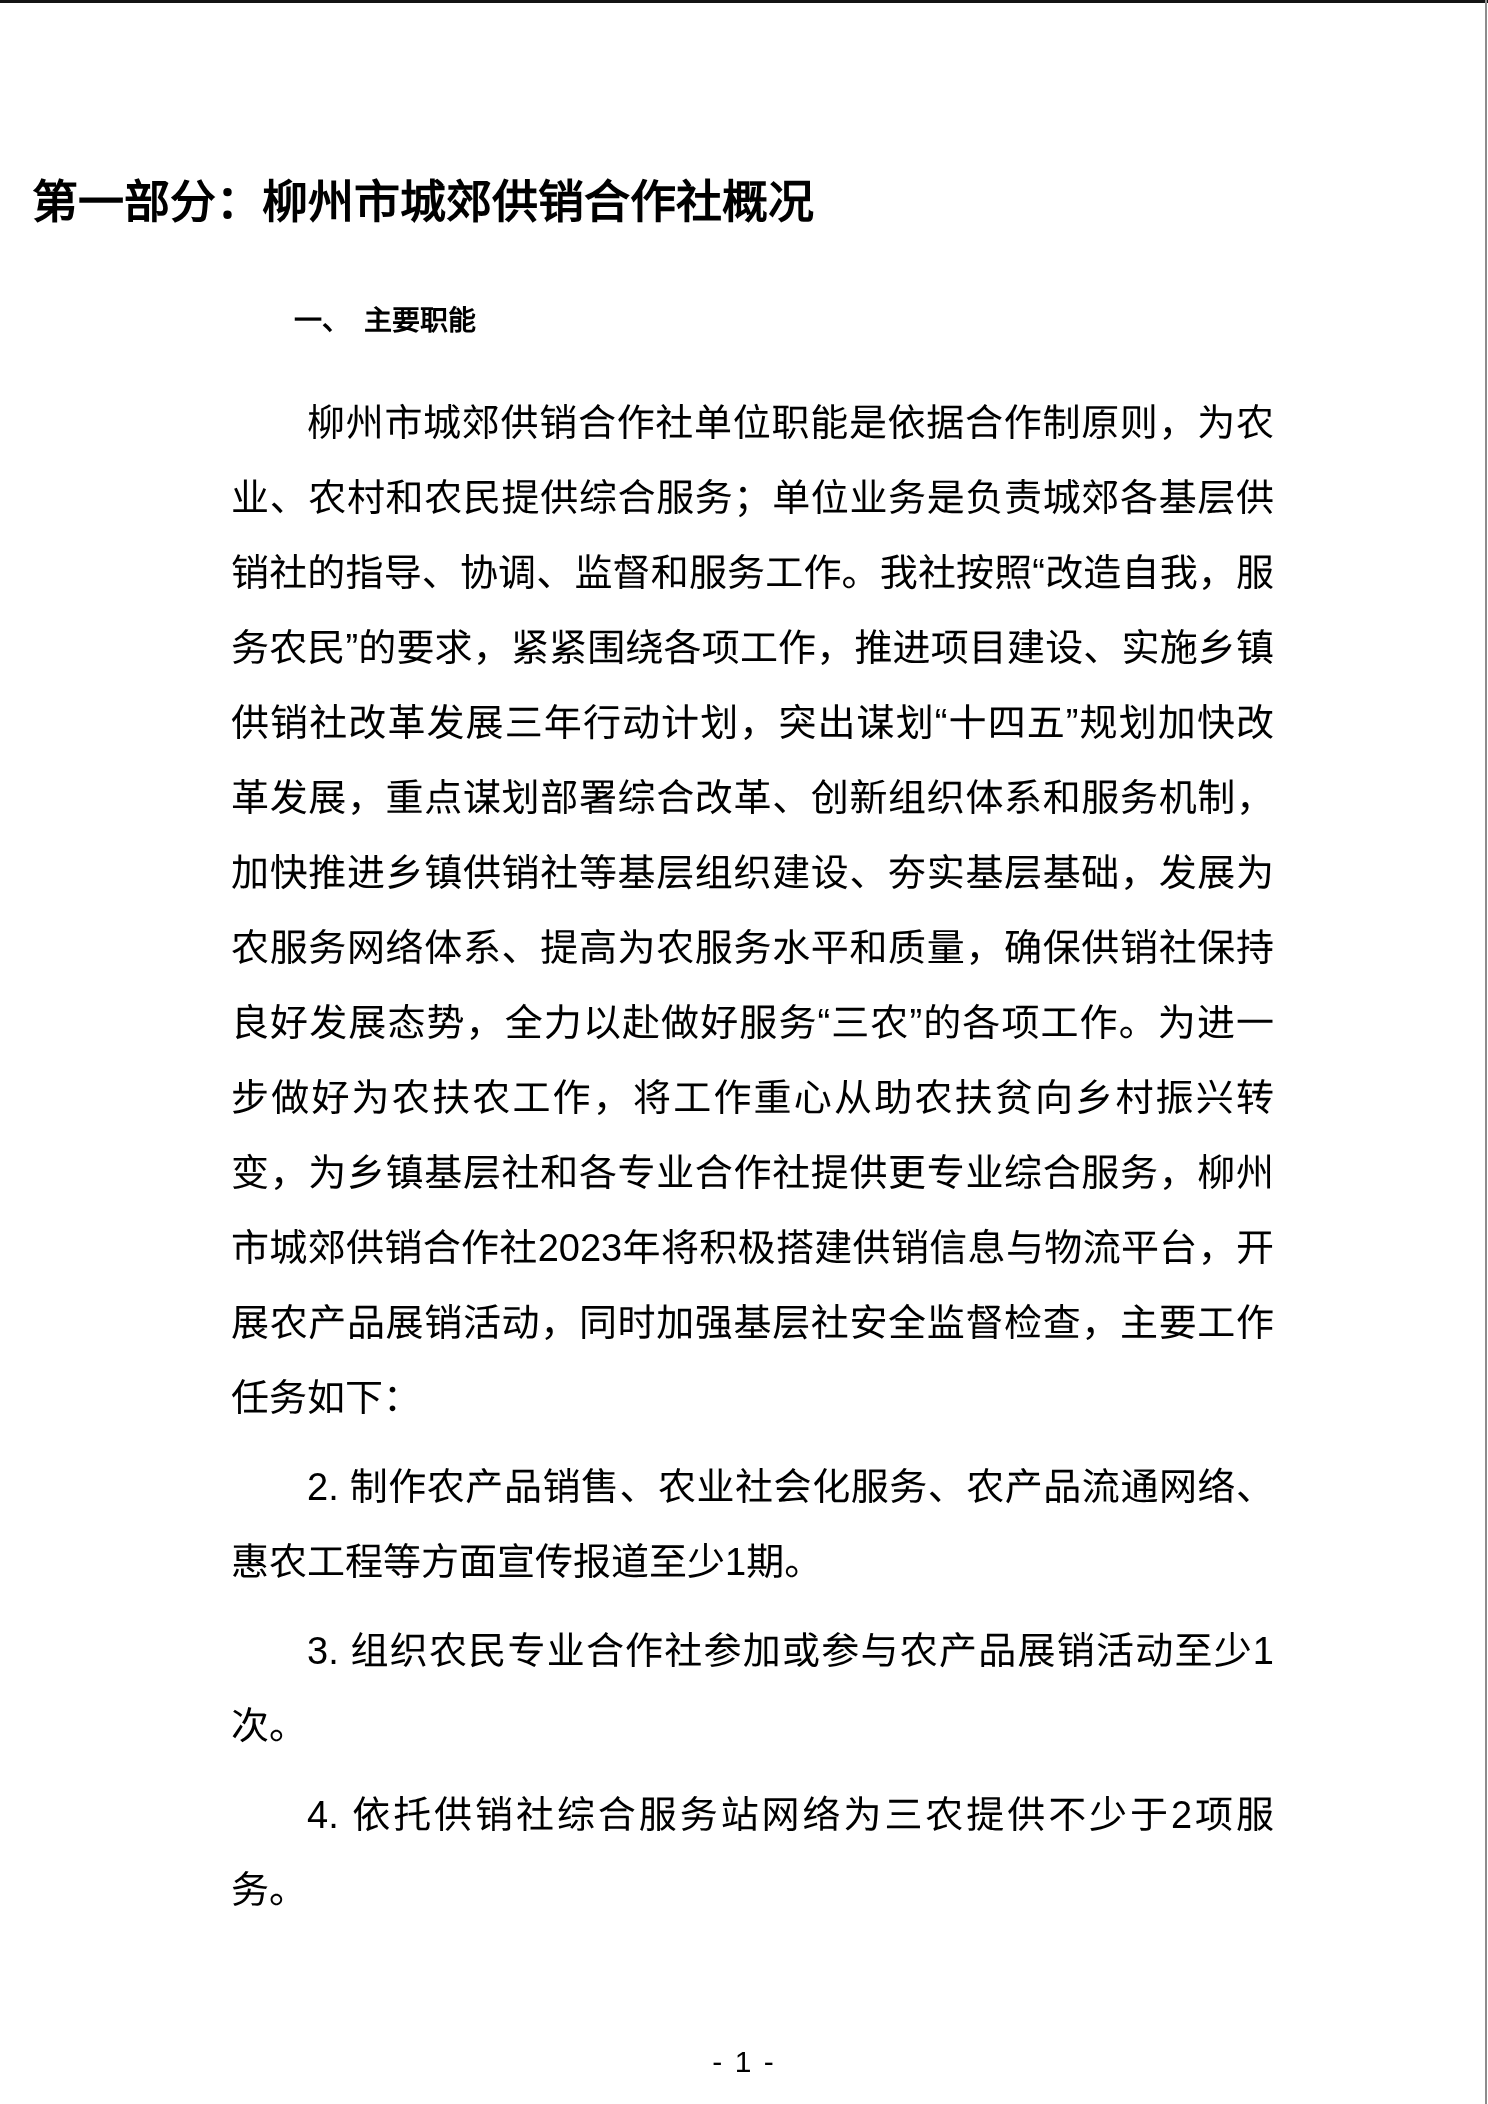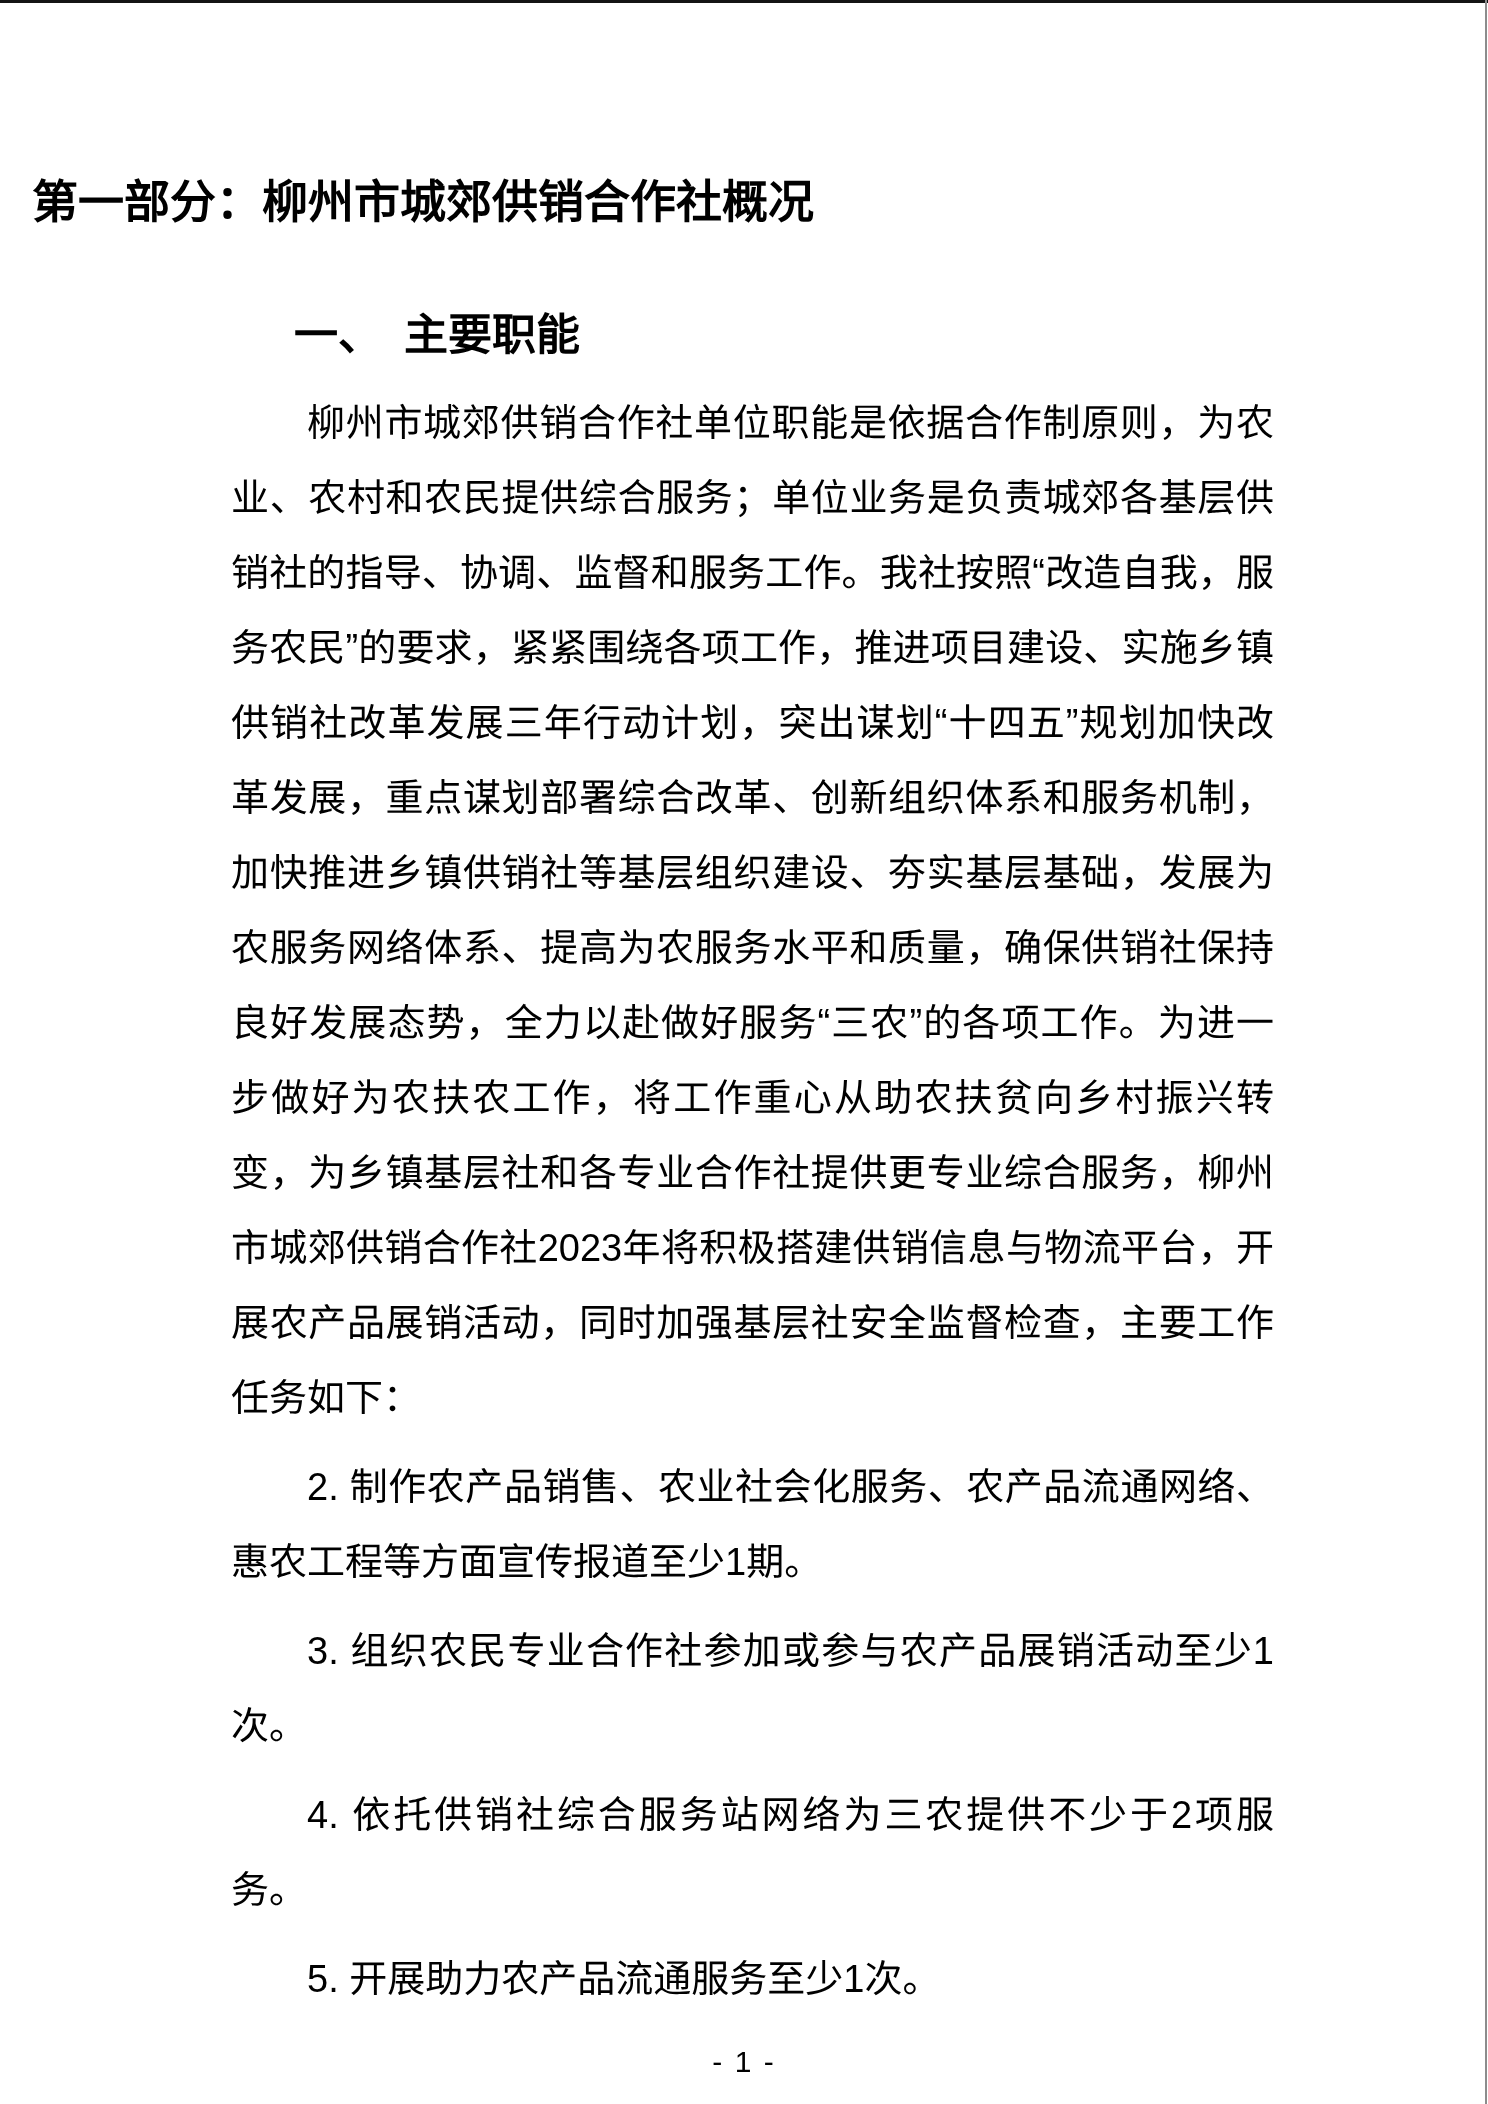--- a/index.html
+++ b/index.html
@@ -38,21 +38,21 @@
     font-size: 46px;
     line-height: 66px;
     font-weight: 700;
     letter-spacing: 0px;
     white-space: nowrap;
     padding-left: 32px;
   }
   .section-heading {
     position: absolute;
     left: 294px;
-    font-size: 44px;
+    font-size: 28px;
     line-height: 56px;
     font-weight: 700;
     white-space: nowrap;
   }
   .section-heading.first  { top: 270px; }
   .section-heading.second { top: 1842px; }
   .body-block {
     position: absolute;
     left: 217px;
     top: 372px;
@@ -90,19 +90,18 @@
 
   <h1 class="doc-title">第一部分：柳州市城郊供销合作社概况</h1>
 
   <h2 class="section-heading first">一、　主要职能</h2>
 
   <div class="body-block">
     <p>柳州市城郊供销合作社单位职能是依据合作制原则，为农业、农村和农民提供综合服务；单位业务是负责城郊各基层供销社的指导、协调、监督和服务工作。我社按照“改造自我，服务农民”的要求，紧紧围绕各项工作，推进项目建设、实施乡镇供销社改革发展三年行动计划，突出谋划“十四五”规划加快改革发展，重点谋划部署综合改革、创新组织体系和服务机制，加快推进乡镇供销社等基层组织建设、夯实基层基础，发展为农服务网络体系、提高为农服务水平和质量，确保供销社保持良好发展态势，全力以赴做好服务“三农”的各项工作。为进一步做好为农扶农工作，将工作重心从助农扶贫向乡村振兴转变，为乡镇基层社和各专业合作社提供更专业综合服务，柳州市城郊供销合作社2023年将积极搭建供销信息与物流平台，开展农产品展销活动，同时加强基层社安全监督检查，主要工作任务如下：</p>
     <p>2. 制作农产品销售、农业社会化服务、农产品流通网络、惠农工程等方面宣传报道至少1期。</p>
     <p>3. 组织农民专业合作社参加或参与农产品展销活动至少1次。</p>
     <p>4. 依托供销社综合服务站网络为三农提供不少于2项服务。</p>
-    <p>5. 开展助力农产品流通服务至少1次。</p>
   </div>
 
 
   <div class="page-number">- 1 -</div>
 
 </div>
 
 </body></html>

